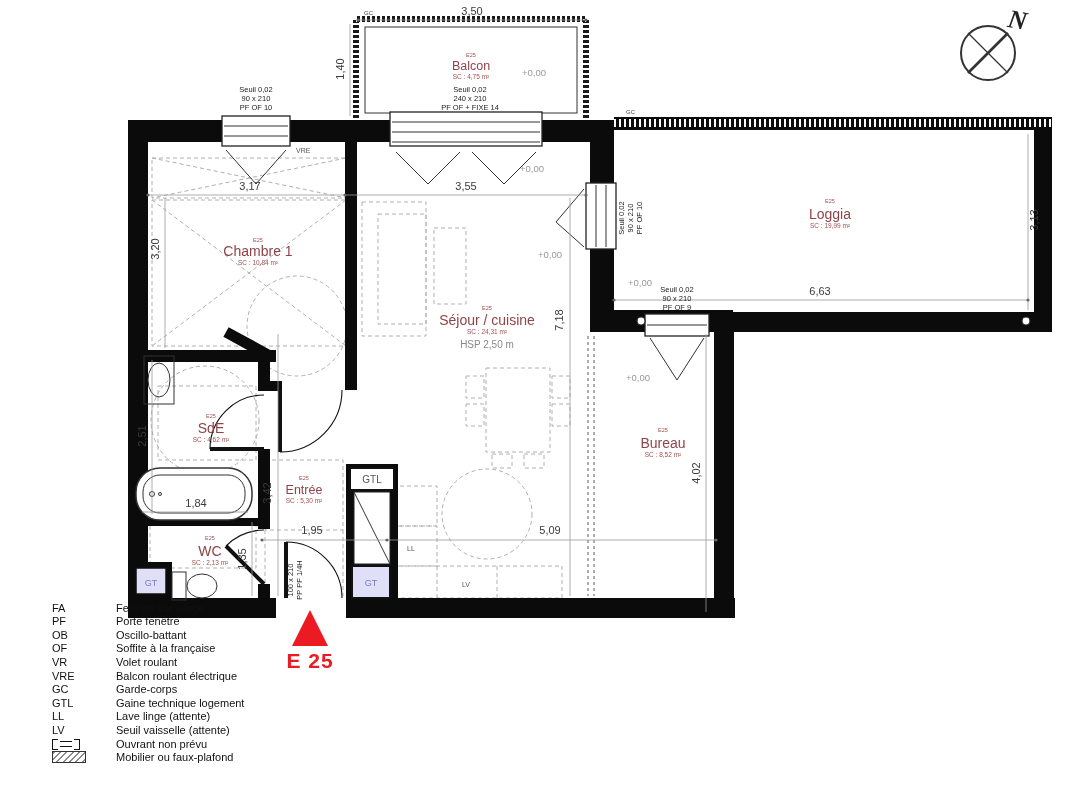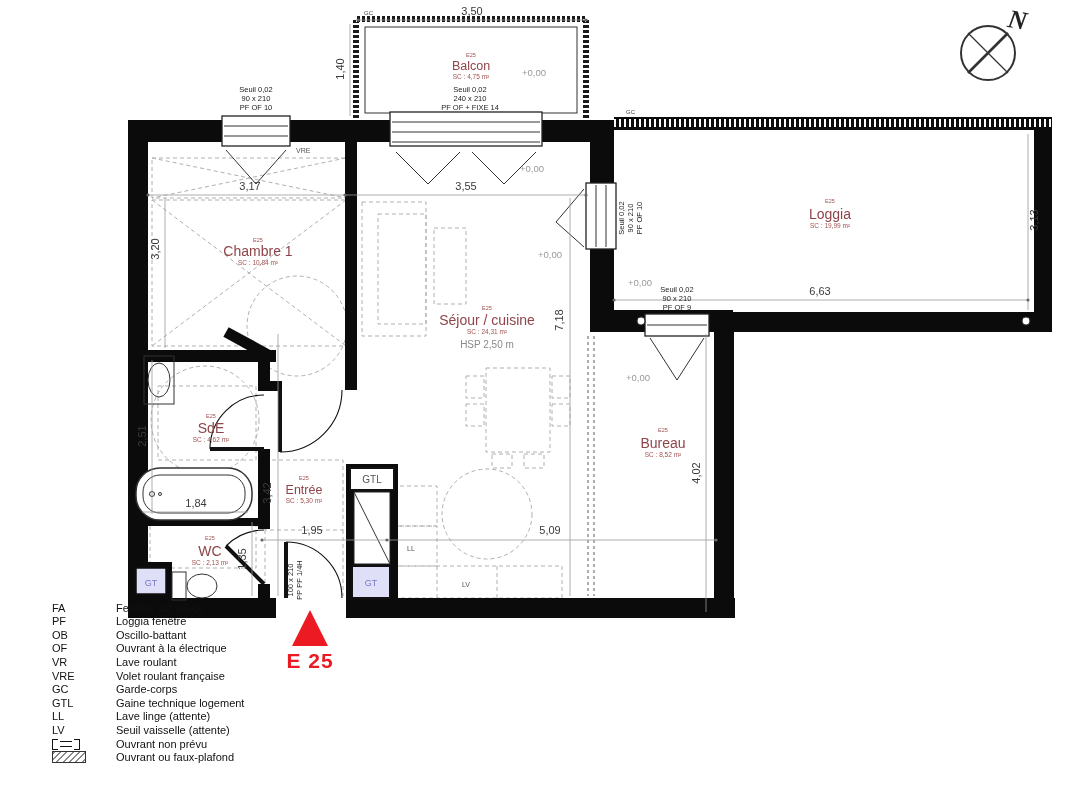--- a/index.html
+++ b/index.html
@@ -332,37 +332,37 @@
 </svg>
 
   
   <div class="legend">
     <div class="lrow">
         <span class="labbr">FA</span>
         <span class="llabel">Fenêtre sur allège</span>
       </div>
     <div class="lrow">
         <span class="labbr">PF</span>
-        <span class="llabel">Loggia fenêtre</span>
+        <span class="llabel">Porte fenêtre</span>
       </div>
     <div class="lrow">
         <span class="labbr">OB</span>
         <span class="llabel">Oscillo-battant</span>
       </div>
     <div class="lrow">
         <span class="labbr">OF</span>
-        <span class="llabel">Ouvrant à la électrique</span>
+        <span class="llabel">Soffite à la française</span>
       </div>
     <div class="lrow">
         <span class="labbr">VR</span>
-        <span class="llabel">Lave roulant</span>
+        <span class="llabel">Volet roulant</span>
       </div>
     <div class="lrow">
         <span class="labbr">VRE</span>
-        <span class="llabel">Volet roulant française</span>
+        <span class="llabel">Balcon roulant électrique</span>
       </div>
     <div class="lrow">
         <span class="labbr">GC</span>
         <span class="llabel">Garde-corps</span>
       </div>
     <div class="lrow">
         <span class="labbr">GTL</span>
         <span class="llabel">Gaine technique logement</span>
       </div>
     <div class="lrow">
@@ -378,16 +378,16 @@
           <i class="fb l"></i>
           <i class="fm"></i>
           <i class="fb r"></i>
         </span>
       <span class="llabel">Ouvrant non prévu</span>
     </div>
     <div class="lrow">
       <span class="sym">
           <span class="sym-hatch"></span>
         </span>
-      <span class="llabel">Ouvrant ou faux-plafond</span>
+      <span class="llabel">Mobilier ou faux-plafond</span>
     </div>
   </div>
 </div>
 
 </body></html>

